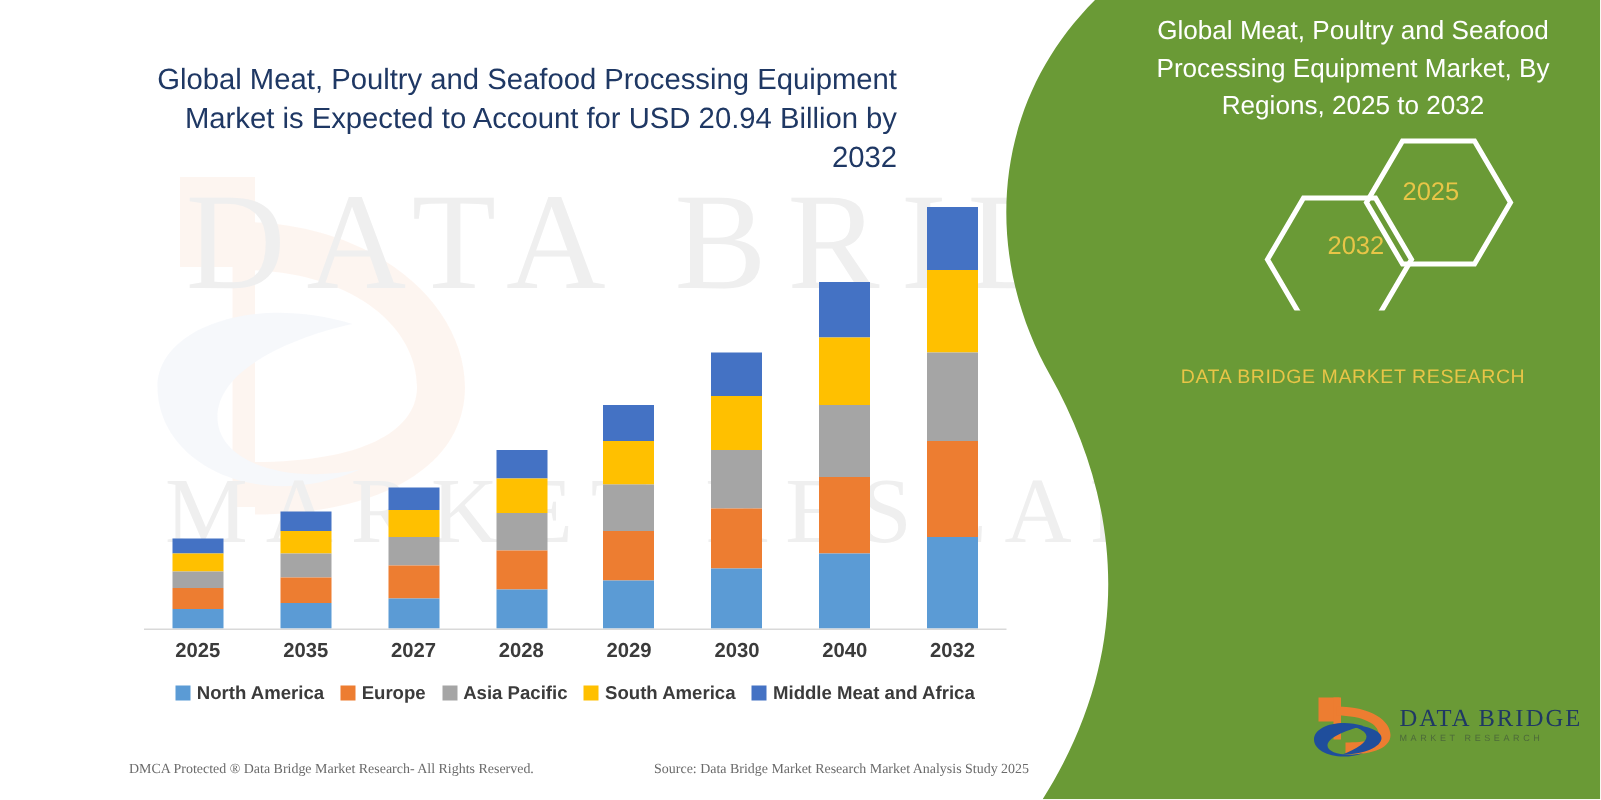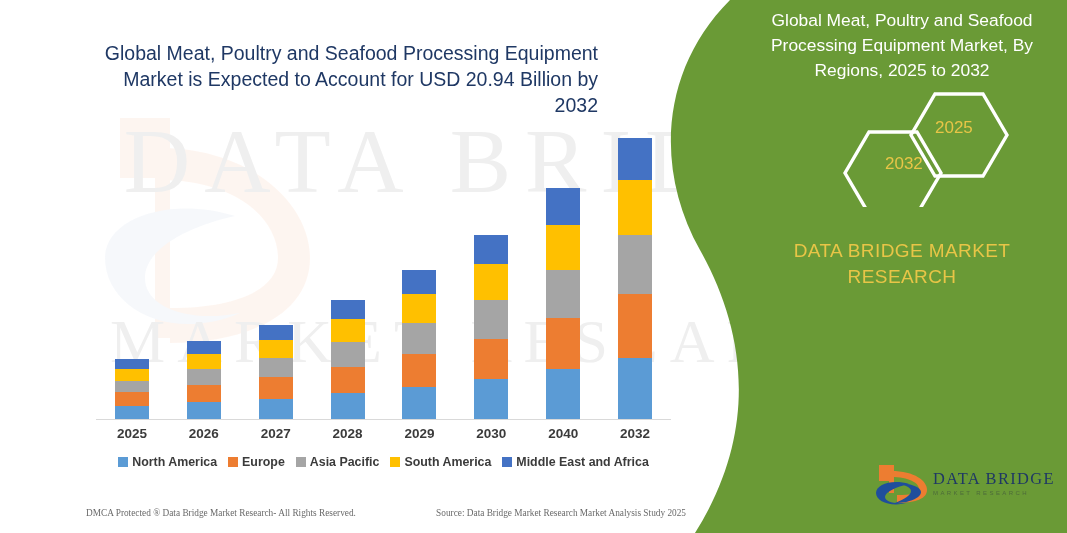--- a/index.html
+++ b/index.html
@@ -211,21 +211,21 @@
   .hex-2025 { left: 128px; top: 26px; }
   .hex-2032 { left: 78px; top: 62px; }
 
   .brand-text {
     position: absolute;
     left: 30px;
     top: 238px;
     width: 270px;
     text-align: center;
     color: #e8c547;
-    font-size: 19px;
+    font-size: 13px;
     line-height: 26px;
     letter-spacing: 0.4px;
     font-family: "Liberation Sans", sans-serif;
   }
 
   .logo-box {
     position: absolute;
     left: 138px;
     top: 463px;
     width: 185px;
@@ -341,21 +341,21 @@
             <div class="seg" title="Asia Pacific 2032: 4.6" style="height: 58.7545px; background: rgb(165, 165, 165);"></div>
             <div class="seg" title="Europe 2032: 5" style="height: 63.8636px; background: rgb(237, 125, 49);"></div>
             <div class="seg" title="North America 2032: 4.8" style="height: 61.3091px; background: rgb(91, 155, 213);"></div>
           </div>
         </div>
       </div>
     <div class="axis-line"></div>
 
     <div class="x-labels" id="x-labels">
         <div class="x-label" style="left: 0px;">2025</div>
-        <div class="x-label" style="left: 71.875px;">2026</div>
+        <div class="x-label" style="left: 71.875px;">2035</div>
         <div class="x-label" style="left: 143.75px;">2027</div>
         <div class="x-label" style="left: 215.625px;">2028</div>
         <div class="x-label" style="left: 287.5px;">2029</div>
         <div class="x-label" style="left: 359.375px;">2030</div>
         <div class="x-label" style="left: 431.25px;">2040</div>
         <div class="x-label" style="left: 503.125px;">2032</div>
       </div>
 
     <div class="legend" id="legend">
         <div class="legend-item">
@@ -369,21 +369,21 @@
         <div class="legend-item">
           <span class="legend-swatch" style="background: rgb(165, 165, 165);"></span>
           <span class="legend-label">Asia Pacific</span>
         </div>
         <div class="legend-item">
           <span class="legend-swatch" style="background: rgb(255, 192, 0);"></span>
           <span class="legend-label">South America</span>
         </div>
         <div class="legend-item">
           <span class="legend-swatch" style="background: rgb(68, 114, 196);"></span>
-          <span class="legend-label">Middle East and Africa</span>
+          <span class="legend-label">Middle Meat and Africa</span>
         </div>
       </div>
 
     <div class="footer">
       <span>DMCA Protected ® Data Bridge Market Research- All Rights Reserved.</span>
       <span>Source: Data Bridge Market Research  Market Analysis Study 2025</span>
     </div>
   </div>
 
   <svg class="green-panel" viewBox="0 0 1067 533" preserveAspectRatio="none">

